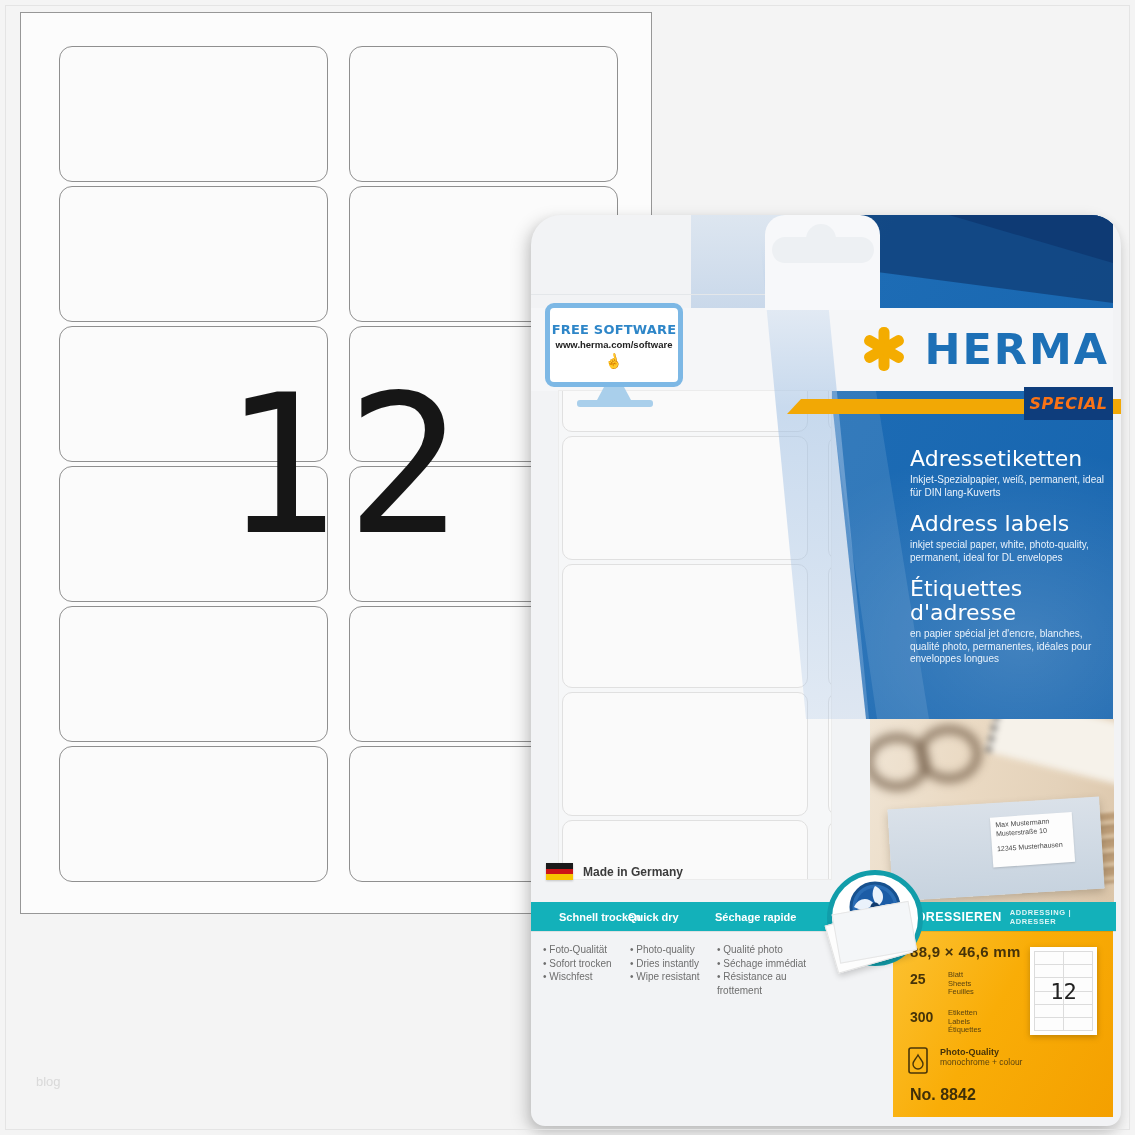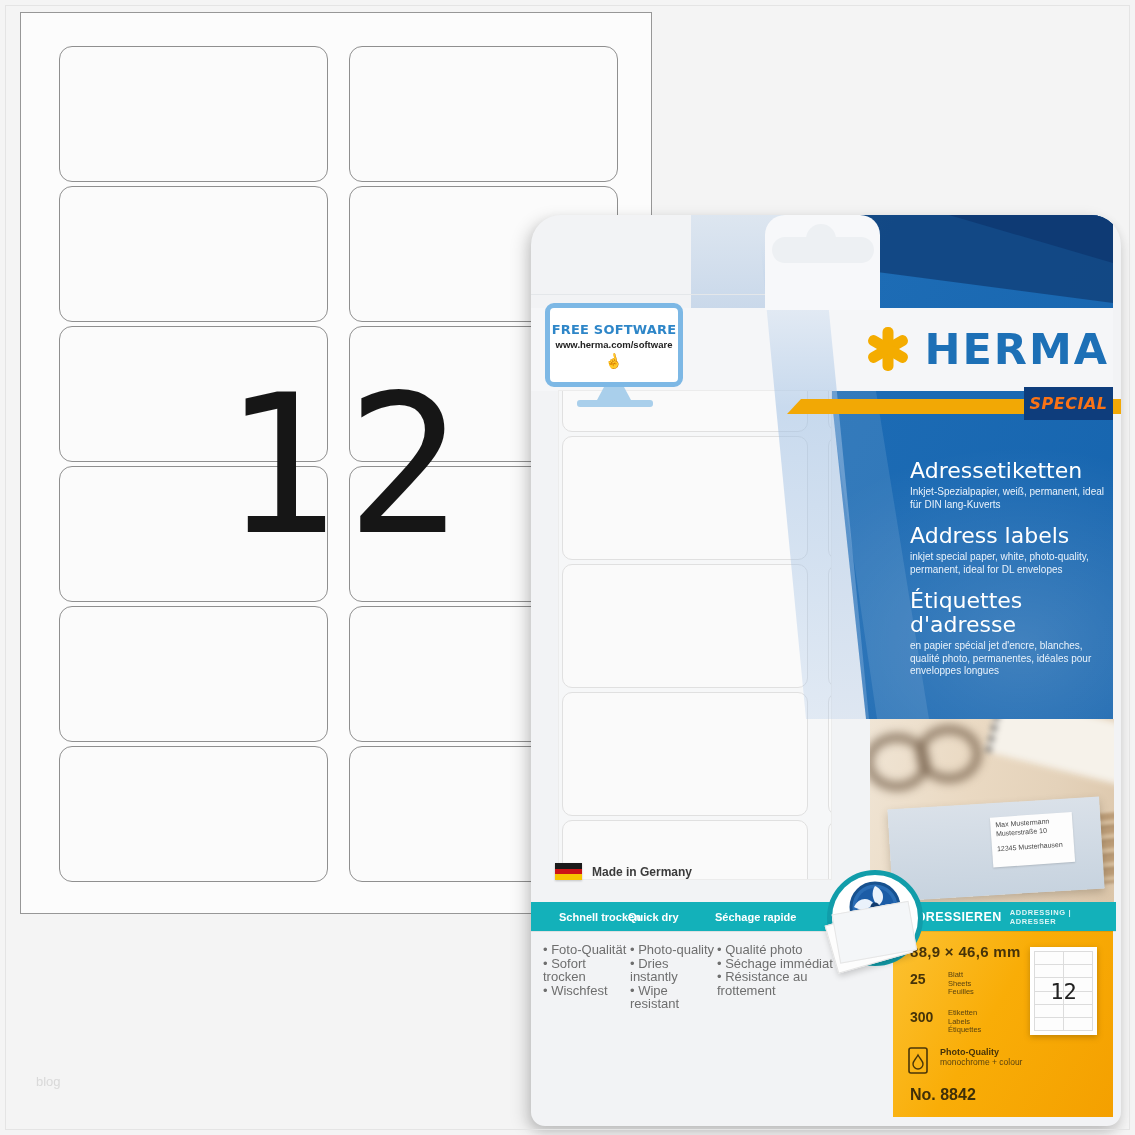--- a/index.html
+++ b/index.html
@@ -49,24 +49,24 @@
   .slot-bump{position:absolute;left:34px;top:-13px;width:30px;height:30px;border-radius:50%;background:#edf0f3;}
 
   .yellow-stripe{position:absolute;left:256px;top:184px;width:333px;height:15px;background:#f2a805;z-index:5;
                  clip-path:polygon(14px 0,100% 0,100% 100%,0 100%);}
   .yellow-bit{position:absolute;left:584px;top:184px;width:6px;height:15px;background:#f2a805;z-index:5;}
   .special{position:absolute;left:493px;top:172px;width:89px;height:33px;background:#0e3d7c;z-index:6;
            display:flex;align-items:center;justify-content:center;color:#f97316;
            font-family:"DejaVu Sans",sans-serif;font-weight:bold;font-style:italic;font-size:16px;letter-spacing:.5px;}
 
   .logo-row{position:absolute;left:330px;top:100px;width:248px;height:68px;display:flex;align-items:center;
-            justify-content:flex-end;gap:13px;z-index:6;padding-right:2px;}
+            justify-content:space-between;gap:13px;z-index:6;padding-right:2px;}
   .brand-text{font-family:"DejaVu Sans",sans-serif;font-weight:bold;font-size:43px;color:#1d70b6;letter-spacing:2px;}
 
-  .prod-text{position:absolute;left:379px;top:244px;width:198px;color:#fff;z-index:5;}
+  .prod-text{position:absolute;left:379px;top:232px;width:198px;color:#fff;z-index:5;}
   .prod-text h2{margin:0 0 3px 0;font-weight:400;font-size:22px;line-height:24px;font-family:"DejaVu Sans",sans-serif;}
   .prod-text p{margin:0 0 13px 0;font-size:10px;line-height:12.5px;color:#e9f2fb;}
 
   
   .photo{position:absolute;left:339px;top:504px;width:244px;height:186px;overflow:hidden;z-index:2;
          background:linear-gradient(105deg,#f0e5d5 0%,#ead9c2 40%,#e4d2ba 70%,#dcc6aa 100%);}
   .ph-glasses{position:absolute;left:-6px;top:6px;width:120px;height:70px;filter:blur(5px);}
   .ph-glasses div{position:absolute;width:48px;height:40px;border:9px solid #6d5843;border-radius:50%;opacity:.7;}
   .ph-spiral{position:absolute;left:120px;top:-8px;width:150px;height:60px;background:#f6f2ea;
              transform:rotate(14deg);filter:blur(3px);border-left:6px dotted #555;}
@@ -82,25 +82,25 @@
   .teal-bar{position:absolute;left:0;top:687px;width:585px;height:29px;background:#13b1ba;z-index:5;
             box-shadow:0 1px 0 rgba(0,0,0,.08);}
   .qd-h{position:absolute;top:0;height:29px;display:flex;align-items:center;color:#fff;font-weight:bold;font-size:11px;}
   .addr-group{position:absolute;left:376px;top:0;height:29px;display:flex;align-items:center;gap:8px;color:#fff;}
   .addr-primary{font-weight:bold;font-size:12.5px;letter-spacing:.4px;}
   .addr-secondary{font-size:7.5px;color:#dcf5f6;letter-spacing:.6px;font-weight:bold;}
 
   
   .bullets{position:absolute;left:12px;top:728px;width:345px;display:flex;z-index:5;}
   .bullet-col{width:87px;}
-  .bullet-col .item{font-size:13px;line-height:13.5px;color:#6e6e6e;}
+  .bullet-col .item{font-size:10px;line-height:13.5px;color:#6e6e6e;}
   .bullet-col .item:before{content:"• ";}
 
   
-  .made-in{position:absolute;left:24px;top:648px;display:flex;align-items:center;gap:10px;z-index:5;}
+  .made-in{position:absolute;left:15px;top:648px;display:flex;align-items:center;gap:10px;z-index:5;}
   .flag{width:27px;height:17px;box-shadow:0 1px 2px rgba(0,0,0,.2);}
   .flag div{height:33.3%;}
   .made-in-text{font-size:12px;font-weight:bold;color:#3b3b3b;}
 
   
   .window{position:absolute;left:27px;top:175px;width:272px;height:488px;background:#f6f7f8;
           border:1px solid #ececec;overflow:hidden;z-index:2;}
   .win-label{position:absolute;background:#fafafa;border:1px solid #e0e0e0;border-radius:10px;box-sizing:border-box;}
 
   

